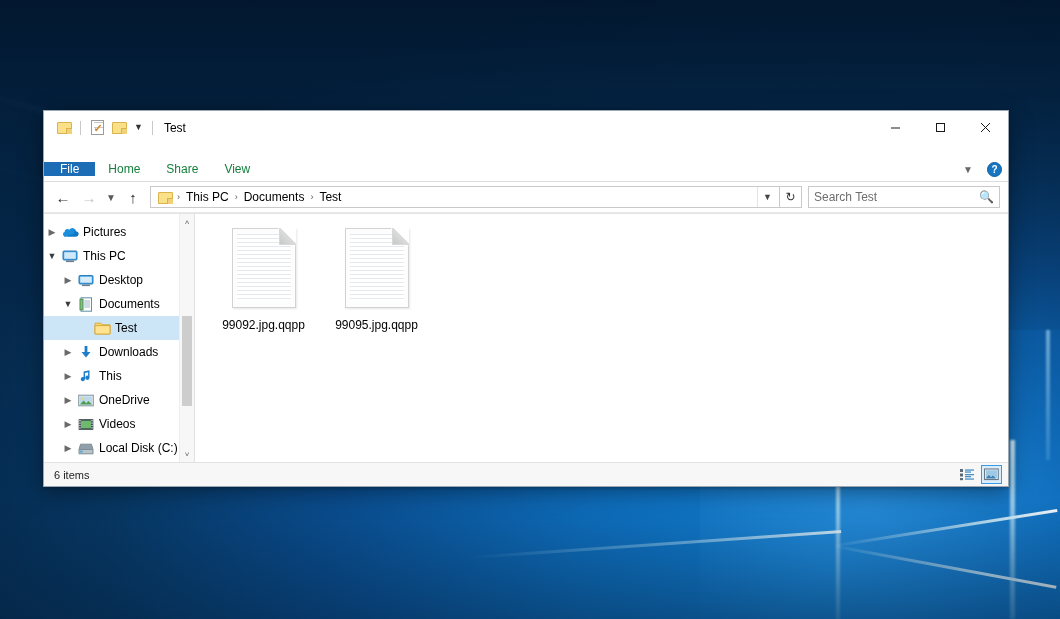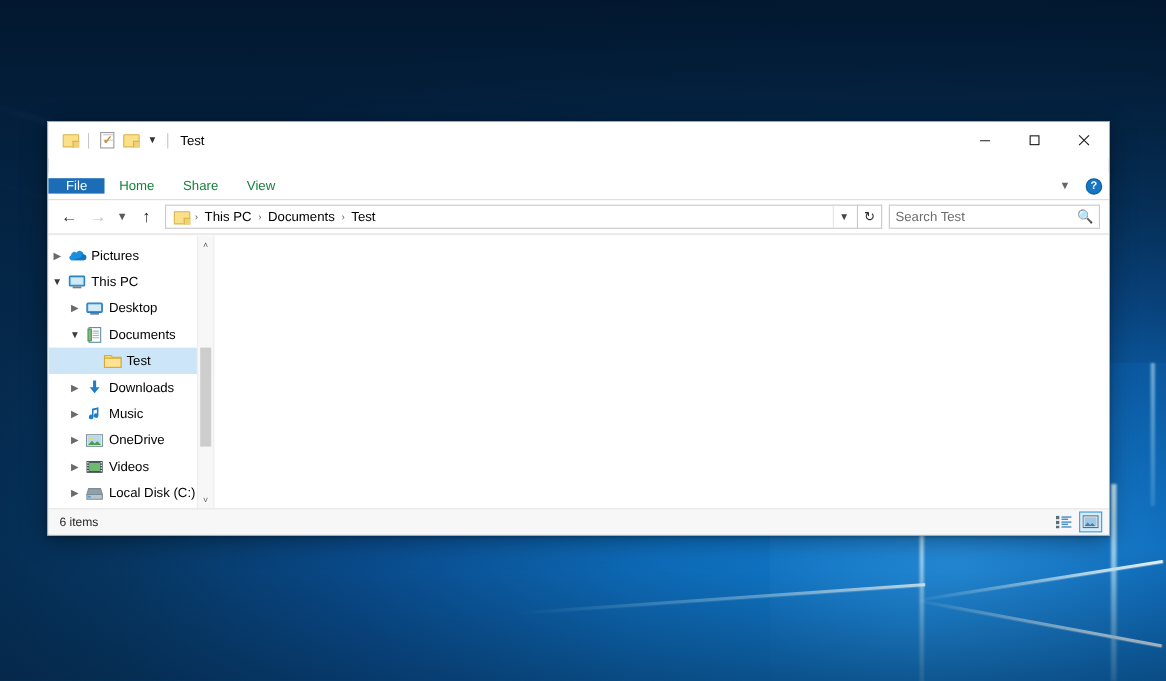--- a/index.html
+++ b/index.html
@@ -444,21 +444,21 @@
           <span class="tlabel">Downloads</span>
         </div>
 
         <div class="tree-item" style="padding-left:16px;">
           <span class="tw">▶</span>
           <span class="tico">
             <svg width="14" height="14" viewBox="0 0 14 14">
                 <path d="M10.5 1.2v7.6a2.1 2.1 0 1 1-1.4-2V3.3L6 4.1v6a2.1 2.1 0 1 1-1.4-2V2.6z" fill="#1f7ec9"></path>
               </svg>
           </span>
-          <span class="tlabel">Music</span>
+          <span class="tlabel">This</span>
         </div>
 
         <div class="tree-item" style="padding-left:16px;">
           <span class="tw">▶</span>
           <span class="tico">
             <svg width="16" height="13" viewBox="0 0 16 13">
                 <rect x="0.7" y="1.2" width="14.6" height="10.6" fill="#e8eef2" stroke="#7f949f"></rect>
                 <rect x="2" y="2.4" width="12" height="8.2" fill="#bcd9ea"></rect>
                 <path d="M2 10.6l3.6-4 2.6 2.6 2.2-2.1 3.6 3.5z" fill="#4f9e4f"></path>
                 <circle cx="5" cy="4.6" r="1.1" fill="#ffd24d"></circle>
@@ -507,23 +507,41 @@
           </div>
           <div class="sb-arrow">˅</div>
         </div>
       </div>
 
       <div class="content">
         <div class="filegrid">
 
 
 
-
-
-
+          <div class="fileitem">
+            <div class="doc-icon">
+              <div class="doc-page"></div>
+                <div class="doc-lines"></div>
+              <div class="doc-fold-mask"></div>
+                <div class="doc-fold"></div>
+            </div>
+            <div class="fname">99092.jpg.qqpp</div>
+          </div>
+
+
+
+          <div class="fileitem">
+            <div class="doc-icon">
+              <div class="doc-page"></div>
+                <div class="doc-lines"></div>
+              <div class="doc-fold-mask"></div>
+                <div class="doc-fold"></div>
+            </div>
+            <div class="fname">99095.jpg.qqpp</div>
+          </div>
 
         </div>
       </div>
     </div>
 
     <div class="statusbar">
       <div>6 items</div>
       <div class="viewbtns">
         <div class="vbtn">
           <svg width="15" height="13" viewBox="0 0 15 13">

